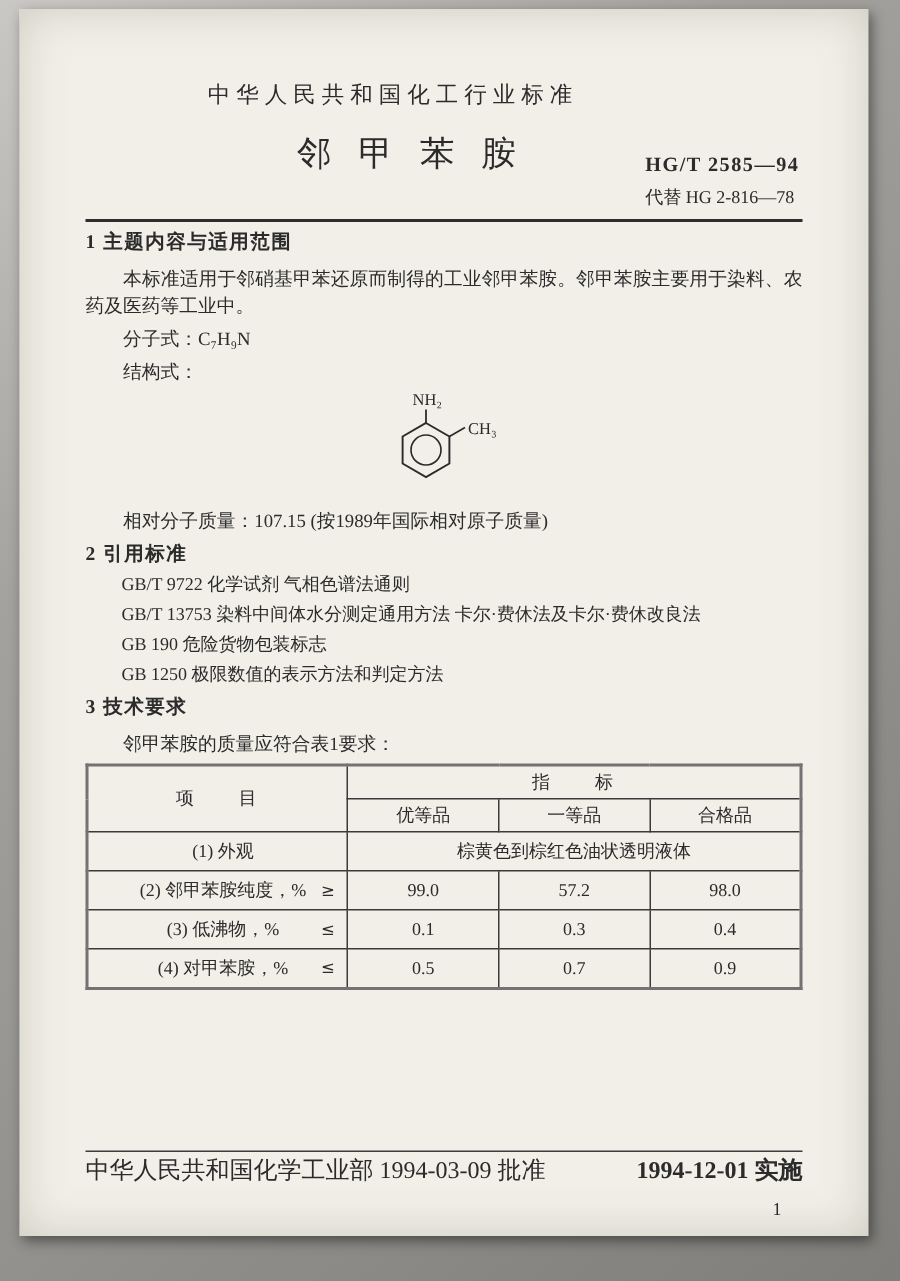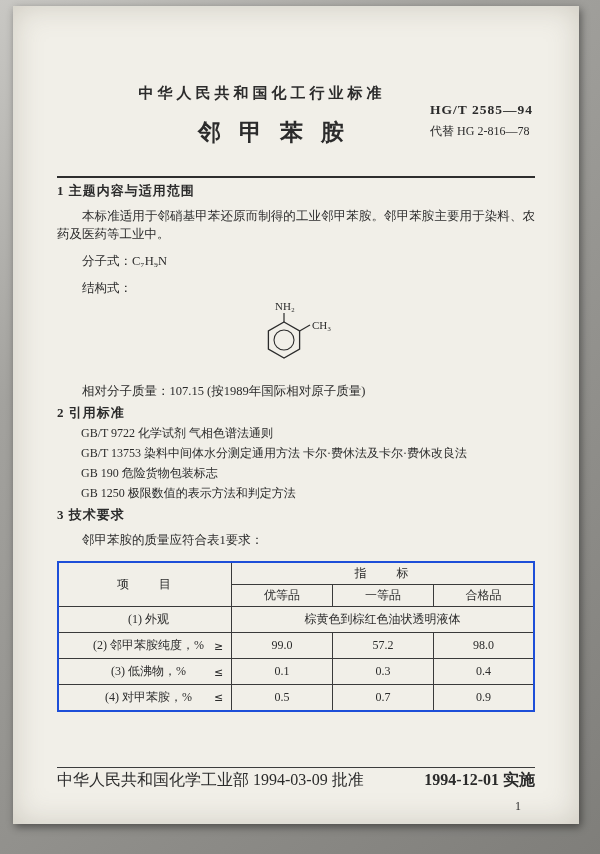--- a/index.html
+++ b/index.html
@@ -10,36 +10,36 @@
     font-family:"Liberation Serif","DejaVu Serif",serif;
     color:#2b2b2b;
   }
   .page {
     position:absolute; top:6px; left:13px; right:21px; bottom:30px;
     background:#f1efe8;
     box-shadow: inset 0 0 30px rgba(120,112,95,.28), 2px 3px 8px rgba(0,0,0,.45);
     padding:0 44px;
   }
   
-  .std-org { margin-top:78px; text-align:center; font-size:15px; letter-spacing:4px; transform:translateX(-34px); font-weight:bold; }
+  .std-org { margin-top:48px; text-align:center; font-size:15px; letter-spacing:4px; transform:translateX(-34px); font-weight:normal; }
   .std-codes { position:absolute; top:96px; right:46px; text-align:left; }
   .std-no { font-weight:bold; font-size:13.5px; letter-spacing:1px; }
   .std-replaces { font-size:12px; margin-top:5px; }
-  .doc-title { margin-top:14px; text-align:center; font-size:23px; font-weight:bold; letter-spacing:18px; transform:translateX(-16px); }
+  .doc-title { margin-top:14px; text-align:center; font-size:23px; font-weight:normal; letter-spacing:18px; transform:translateX(-16px); }
   .rule { margin-top:28px; height:2px; background:#2e2e2e; }
   
   .sec-head { margin-top:4px; font-size:13px; font-weight:bold; letter-spacing:1px; }
   .para { margin-top:7px; font-size:12.5px; line-height:18px; text-indent:2em; text-align:justify; }
-  .line-ind { margin-top:10px; font-size:12.5px; padding-left:2em; }
+  .line-ind { margin-top:5px; font-size:12.5px; padding-left:2em; }
   .struct-wrap { margin-left:182px; margin-top:2px; }
   .struct-svg text { font-family:"Liberation Serif","DejaVu Serif",serif; font-size:11px; fill:#2b2b2b; }
   .ref-line { margin-top:3px; font-size:12px; line-height:17px; padding-left:2em; white-space:nowrap; }
   .tbl-caption { margin-top:8px; text-align:center; font-size:12.5px; letter-spacing:6px; }
   
-  .spec-table { width:100%; border-collapse:collapse; margin-top:12px; font-size:12px; border:2px solid #1d4ed8; }
+  .spec-table { width:100%; border-collapse:collapse; margin-top:4px; font-size:12px; border:2px solid #737373; }
   .spec-table td { border:1px solid #3a3a3a; text-align:center; padding:2px 6px; height:26px; }
   .spec-table tr.hrow td { height:20px; }
   .item-cell { text-align:left; padding-left:13px !important; position:relative; }
   .item-head, .index-head { letter-spacing:2px; }
   .cmp { position:absolute; right:8px; top:50%; transform:translateY(-50%); font-family:"DejaVu Sans",sans-serif; font-size:11px; }
   
   .footer-rule { position:absolute; left:44px; right:44px; bottom:56px; height:1px; background:#3c3c3c; }
   .footer { position:absolute; left:44px; right:44px; bottom:33px; display:flex; justify-content:space-between; font-size:16px; }
   .footer .impl { font-weight:bold; }
   .page-num { position:absolute; right:58px; bottom:10px; font-size:12px; }

